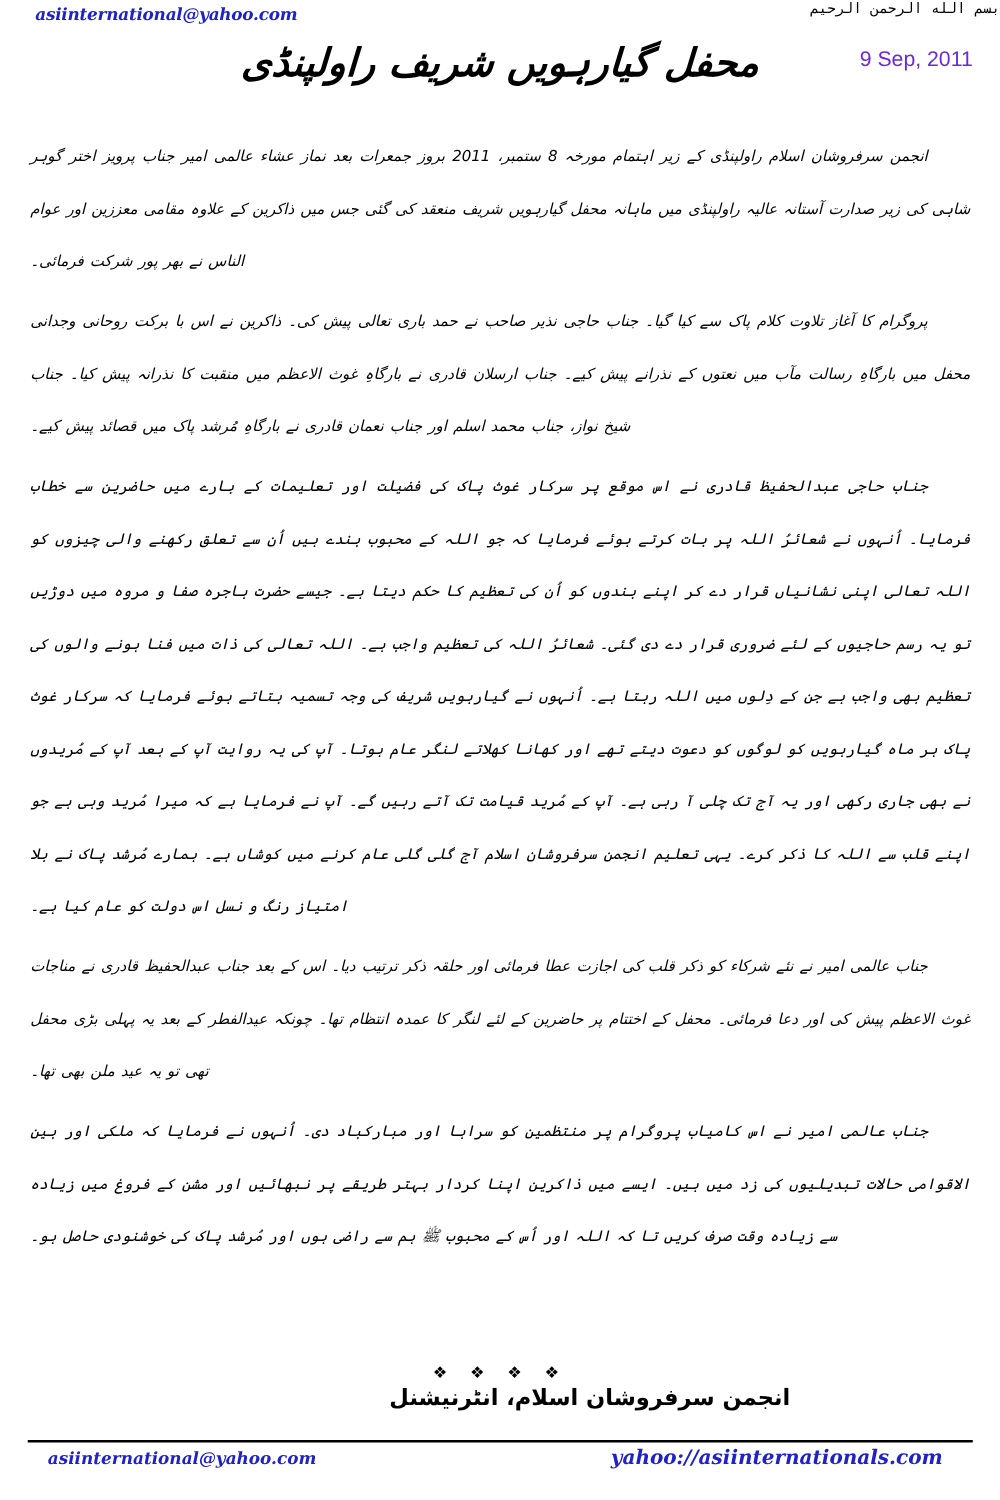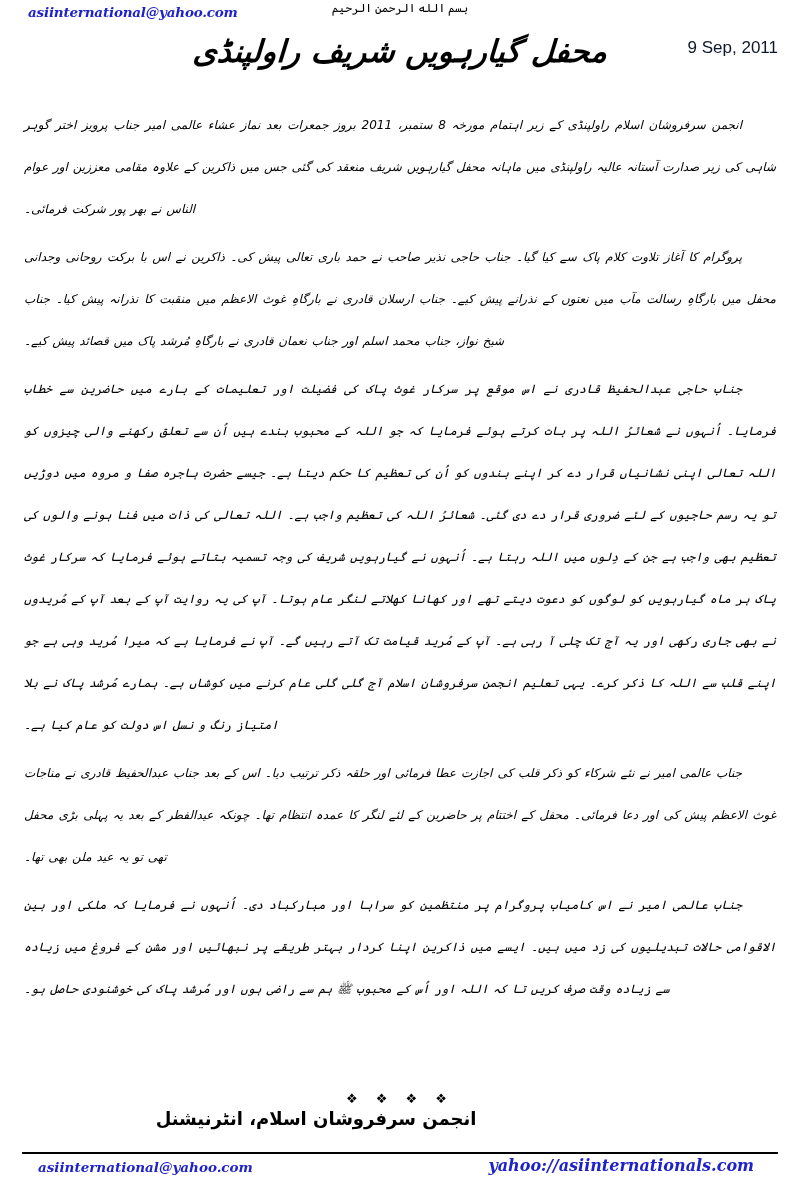--- a/index.html
+++ b/index.html
@@ -36,34 +36,34 @@
     font-weight: bold;
     font-size: 13.5px;
     letter-spacing: -0.2px;
     white-space: nowrap;
   }
   .bismillah {
     position: absolute;
     left: 0;
     top: 2px;
     width: 800px;
-    text-align: center;
-    direction: rtl;
-    font-family: Liberation Serif, serif;
+    text-align: right;
+    direction: rtl;
+    font-family: Liberation Mono, monospace;
     font-size: 11.5px;
     color: #000;
     line-height: 1.1;
   }
   .doc-date {
     position: absolute;
     right: 22px;
     top: 38px;
     font-family: "Liberation Sans", sans-serif;
     font-size: 17px;
-    color: #0f172a;
+    color: #6d28d9;
     white-space: nowrap;
   }
   .doc-title {
     position: absolute;
     left: 0;
     top: 28px;
     width: 800px;
     text-align: center;
     direction: rtl;
     font-family: "DejaVu Sans", sans-serif;
@@ -114,21 +114,20 @@
     color: #000;
     line-height: 1;
   }
 
   
   .signature {
     position: absolute;
     left: 0;
     top: 1108px;
     width: 632px;
-    text-align: center;
     direction: rtl;
     font-family: "DejaVu Sans", sans-serif;
     font-size: 18px;
     font-weight: bold;
     color: #000;
   }
 
   
   .footer {
     position: absolute;

